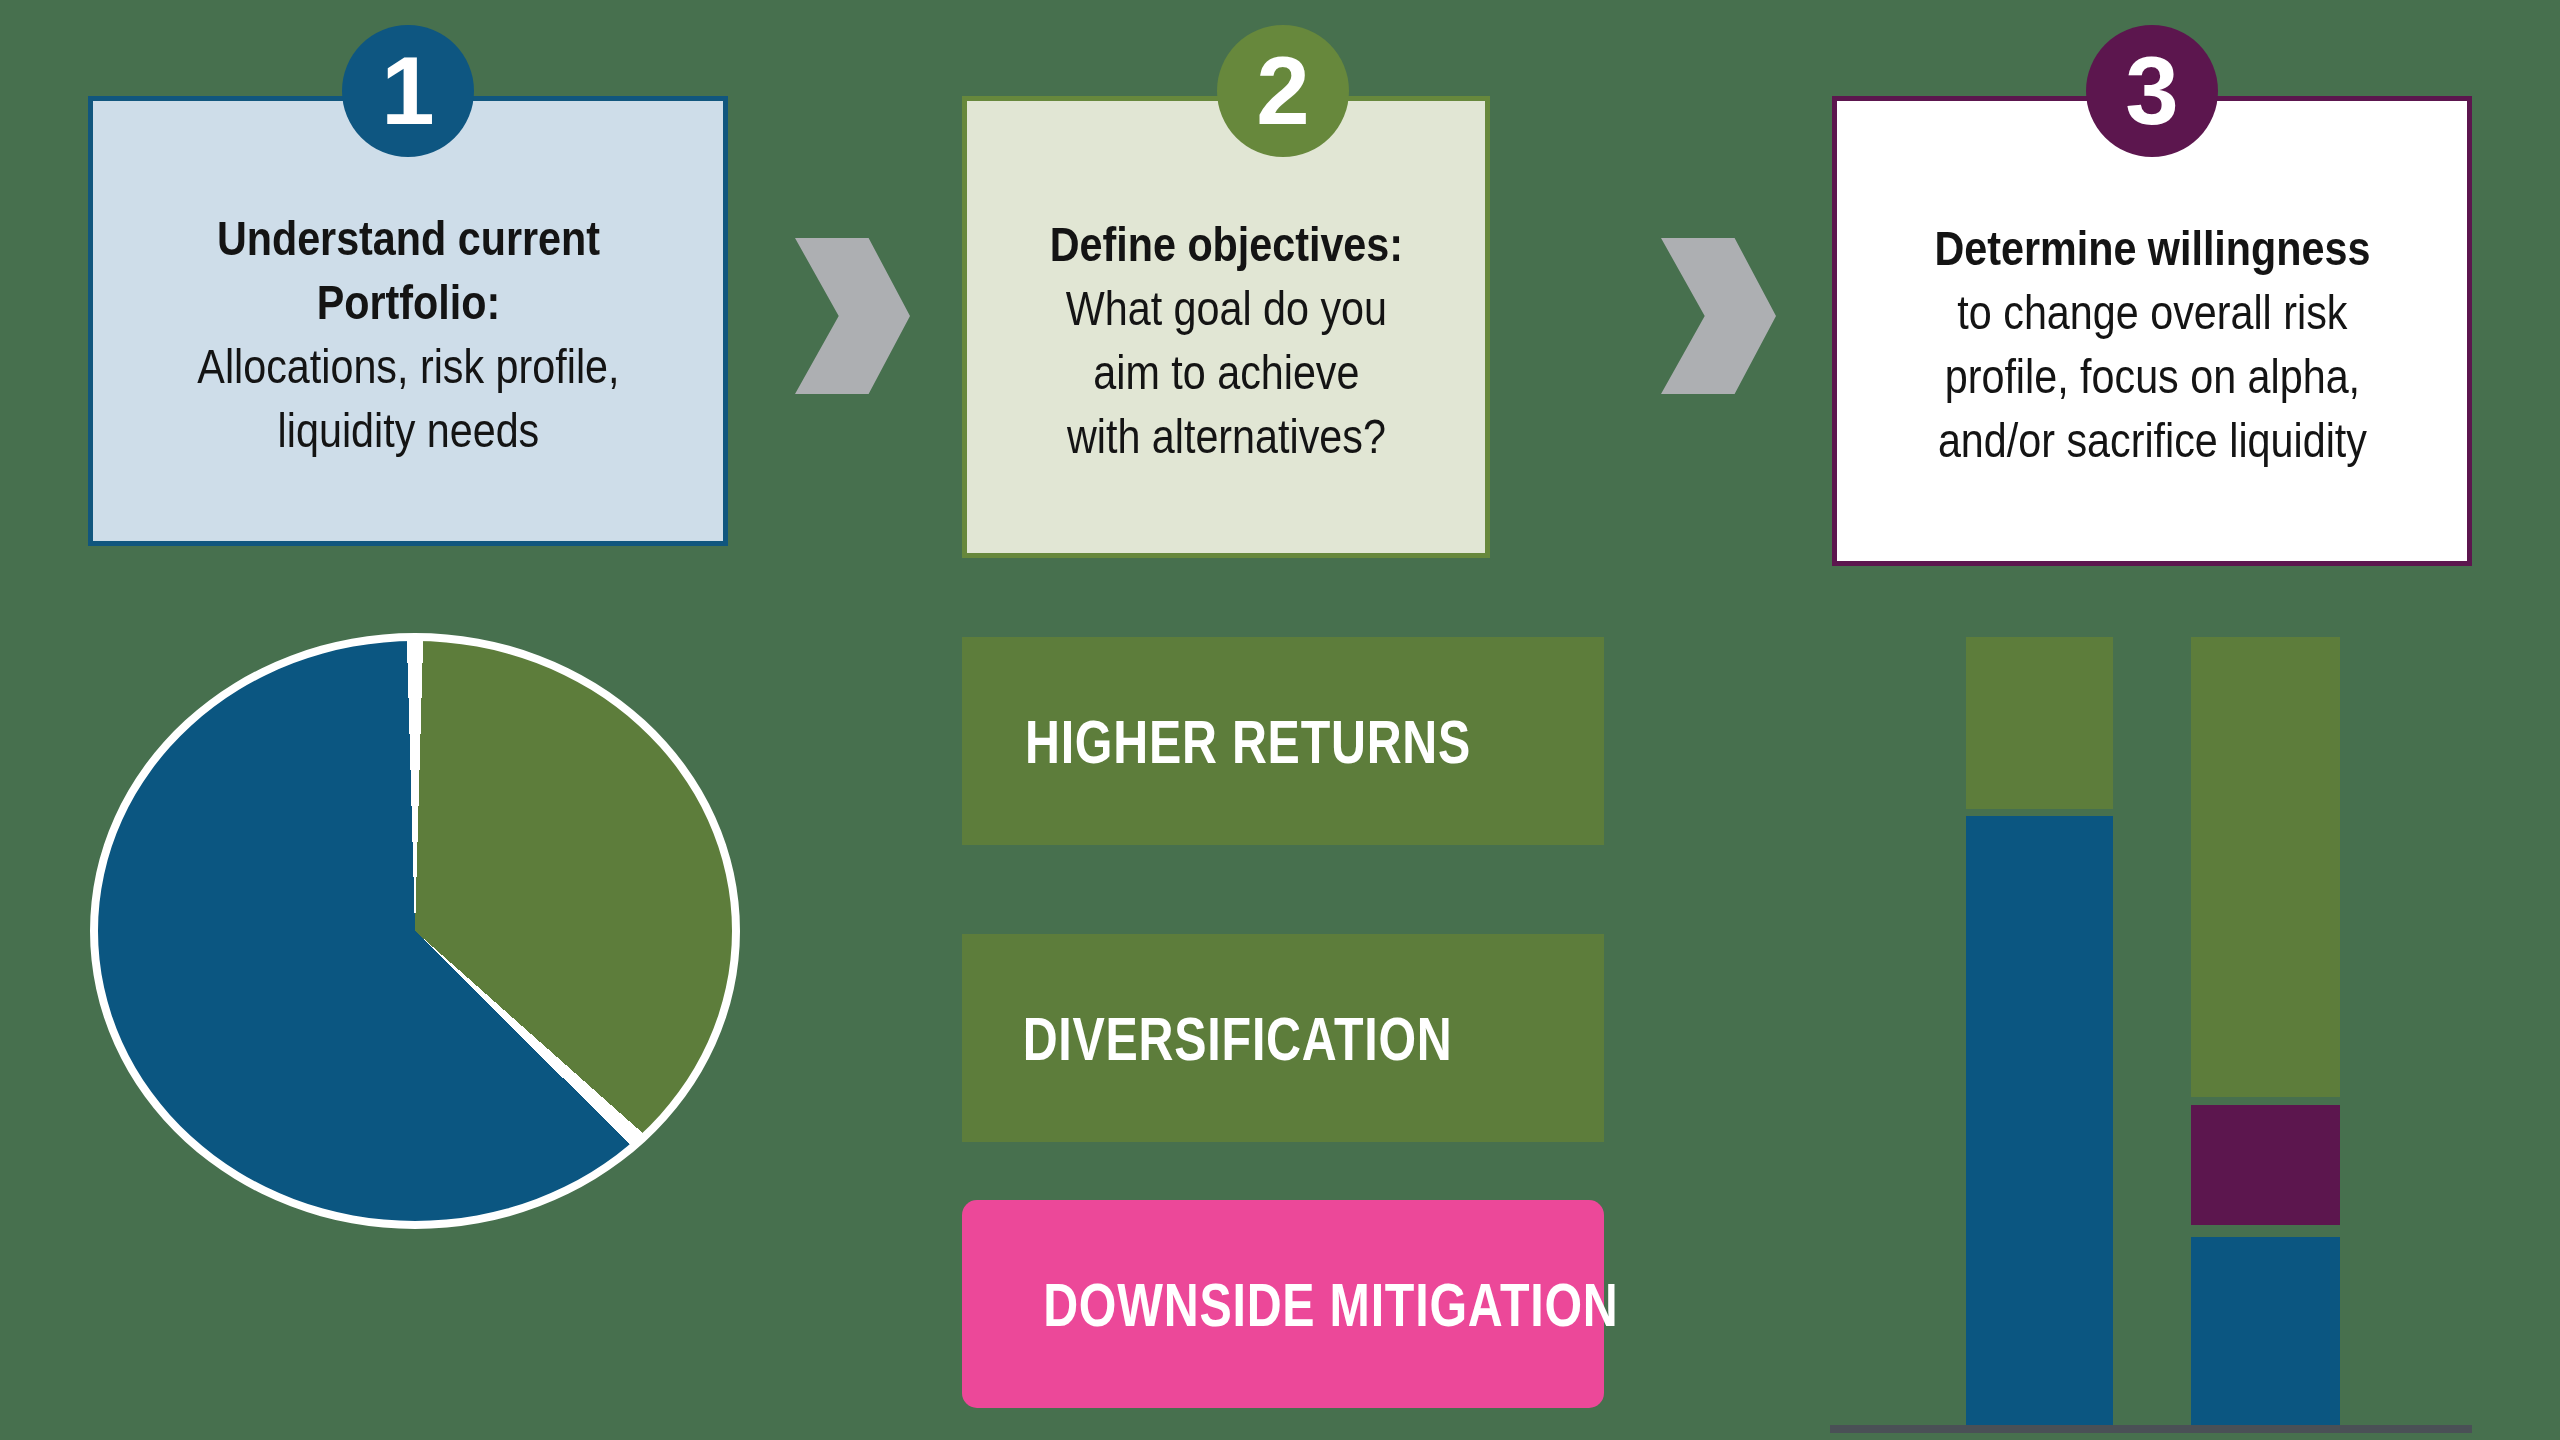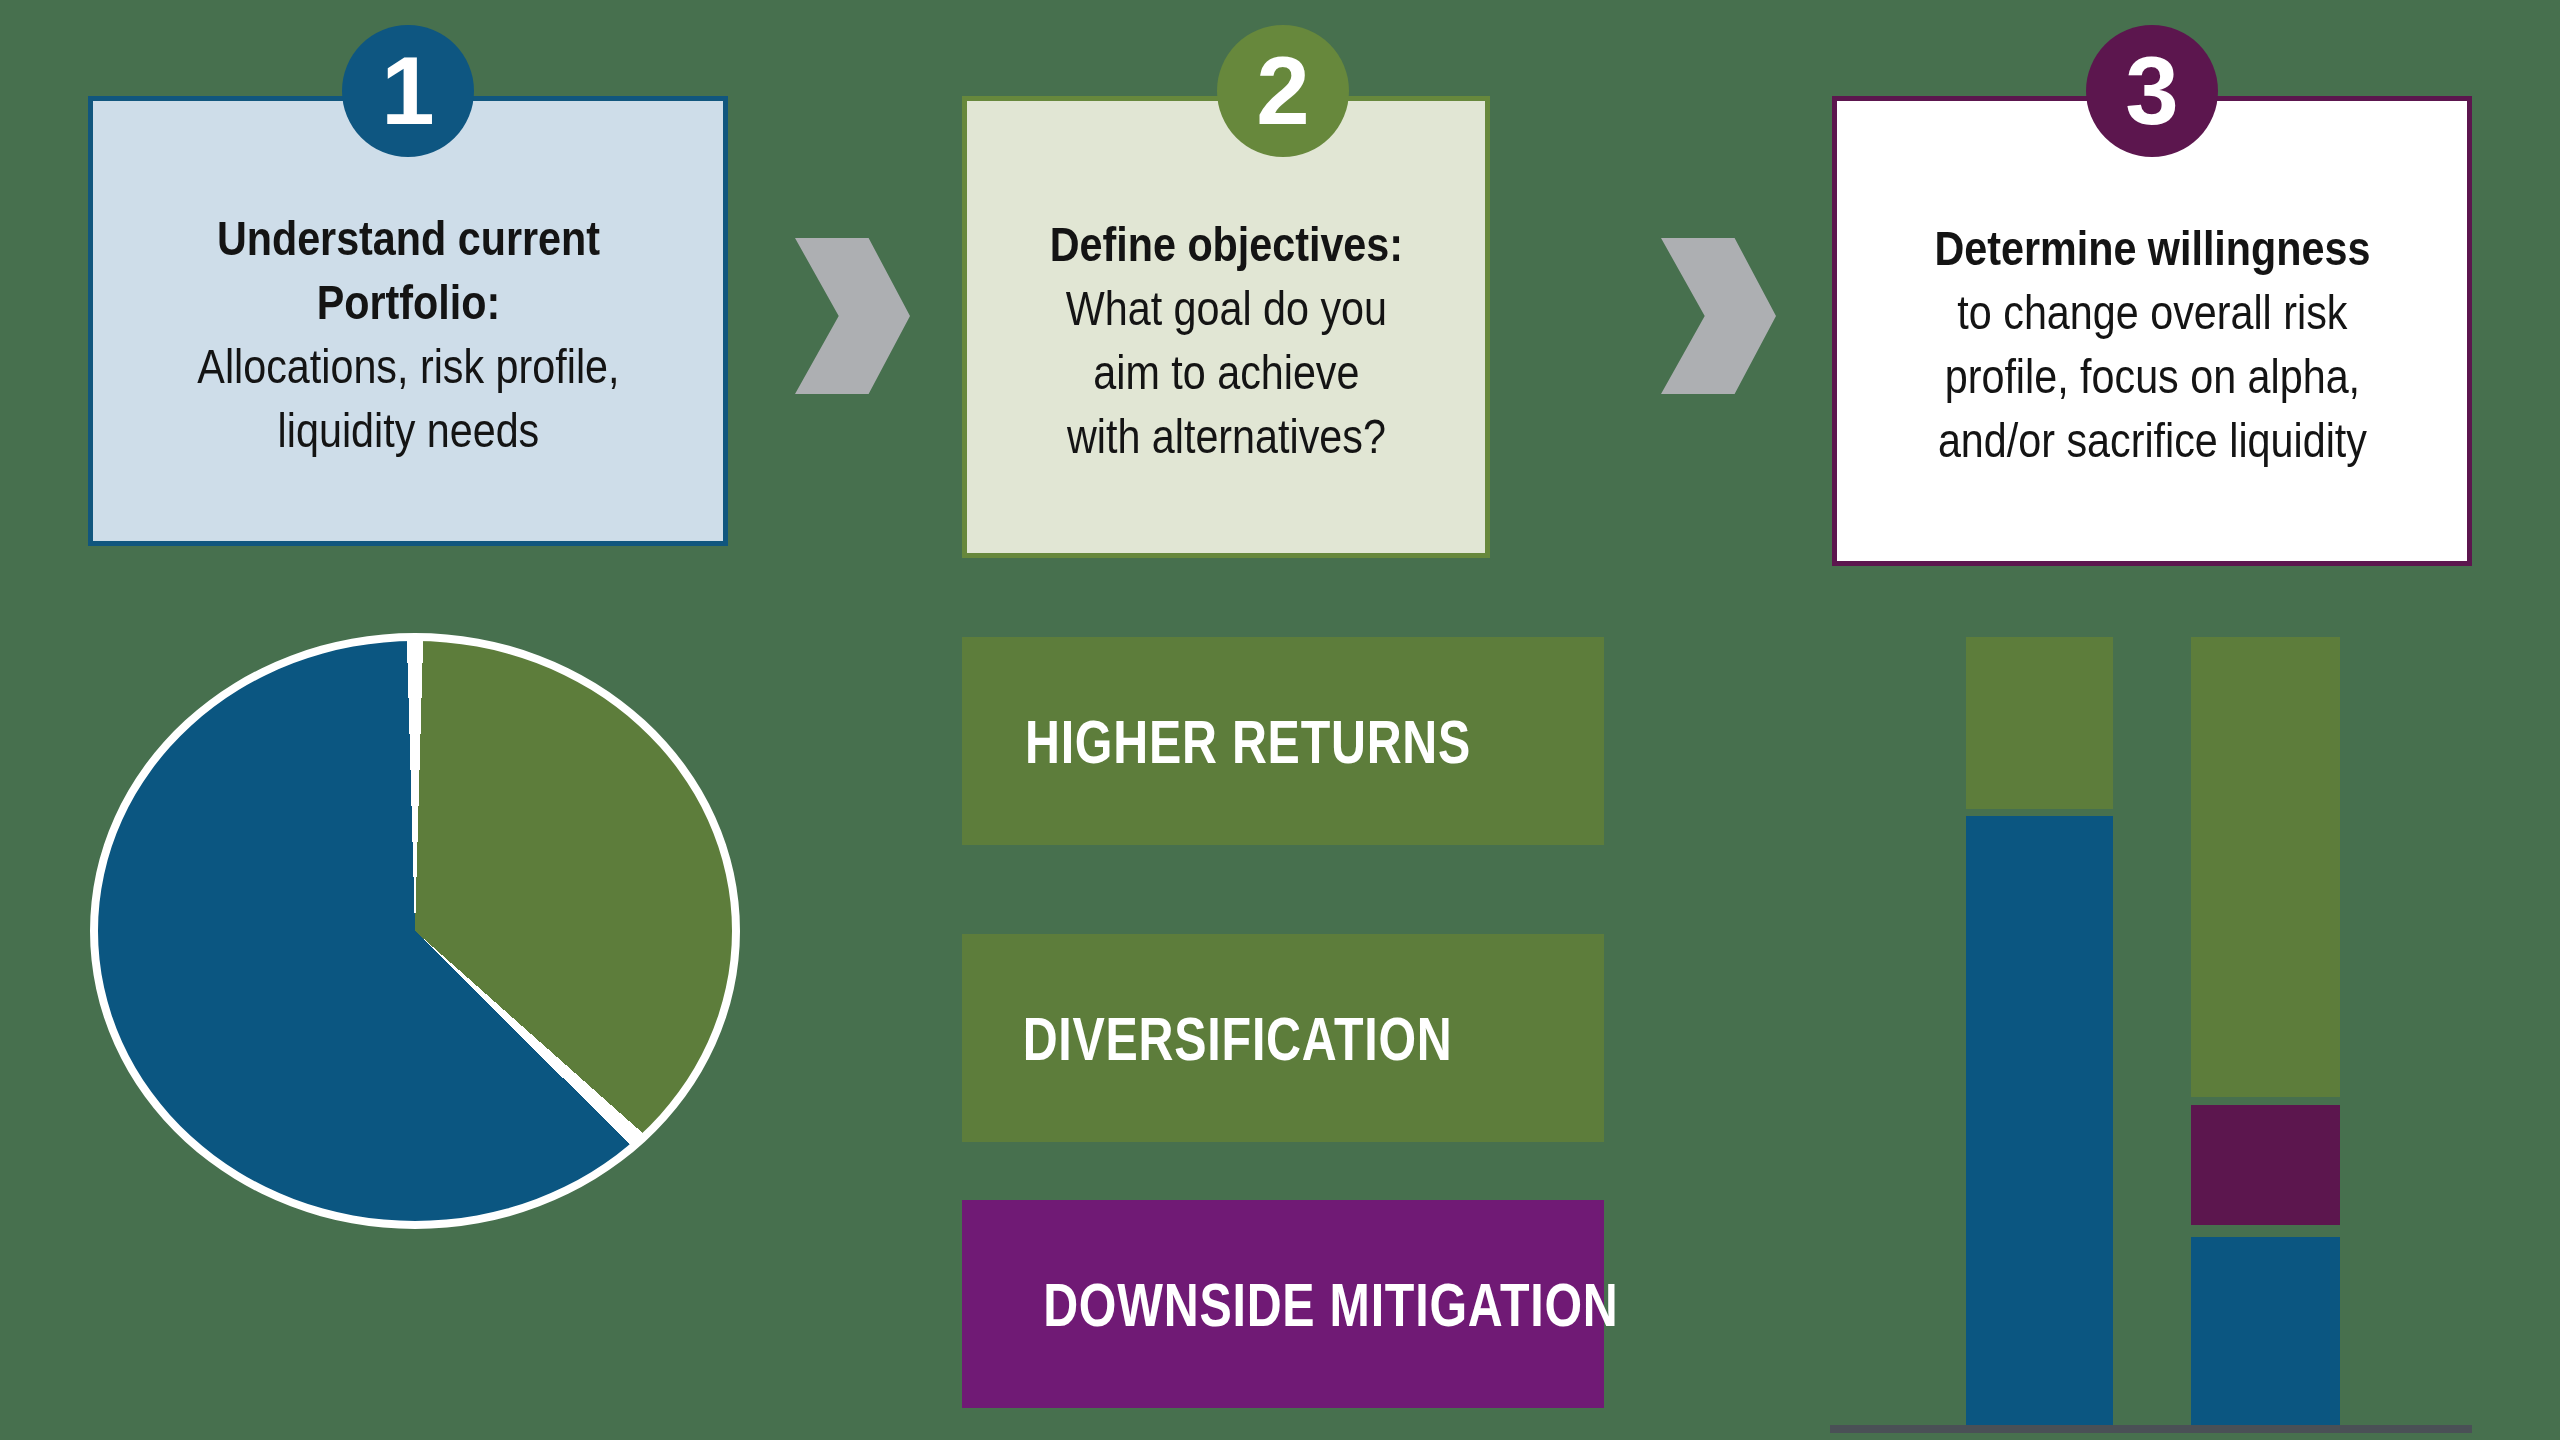--- a/index.html
+++ b/index.html
@@ -86,21 +86,21 @@
   </div>
 
   <div id="pie" style="background: conic-gradient(rgb(255, 255, 255) 0deg, rgb(255, 255, 255) 1.6deg, rgb(93, 125, 59) 1.6deg, rgb(93, 125, 59) 131.6deg, rgb(255, 255, 255) 131.6deg, rgb(255, 255, 255) 133.2deg, rgb(255, 255, 255) 133.2deg, rgb(255, 255, 255) 134.8deg, rgb(11, 86, 129) 134.8deg, rgb(11, 86, 129) 358.4deg, rgb(255, 255, 255) 358.4deg, rgb(255, 255, 255) 360deg);"></div>
 
   <div class="obar" style="top: 637px; background-color: rgb(93, 125, 59);">
     <span>HIGHER RETURNS</span>
   </div>
   <div class="obar" style="top: 917px; background-color: rgb(93, 125, 59); margin-top: 17px;">
     <span>DIVERSIFICATION</span>
   </div>
-  <div class="obar" style="top: 1200px; background-color: #701a75;">
+  <div class="obar" style="top: 1200px; background-color: #ec4899; border-radius: 15px;">
     <span>DOWNSIDE MITIGATION</span>
   </div>
 
 <div class="seg" style="left: 1966px; top: 637px; width: 147px; height: 172px; background-color: rgb(93, 125, 59);"></div>
     <div class="seg" style="left: 1966px; top: 816px; width: 147px; height: 609px; background-color: rgb(11, 86, 129);"></div>
     <div class="seg" style="left: 2191px; top: 637px; width: 149px; height: 460px; background-color: rgb(93, 125, 59);"></div>
     <div class="seg" style="left: 2191px; top: 1105px; width: 149px; height: 120px; background-color: rgb(92, 22, 78);"></div>
     <div class="seg" style="left: 2191px; top: 1237px; width: 149px; height: 188px; background-color: rgb(11, 86, 129);"></div>
     <div class="baseline" style="left: 1830px; top: 1425px; width: 642px; height: 8px; background-color: rgb(74, 80, 86);"></div>
   </div>

